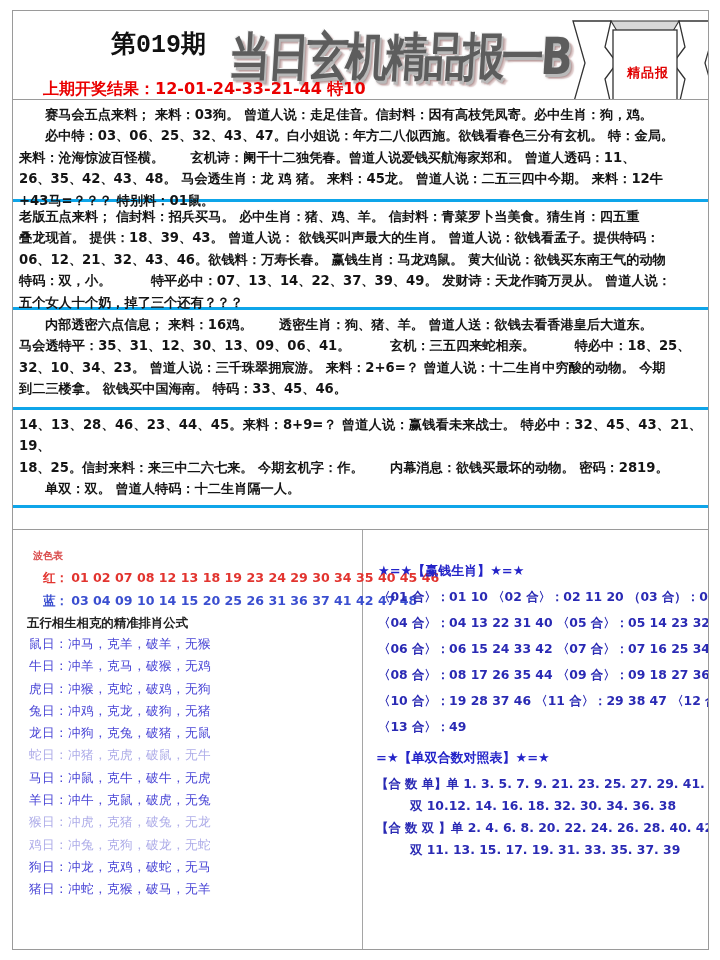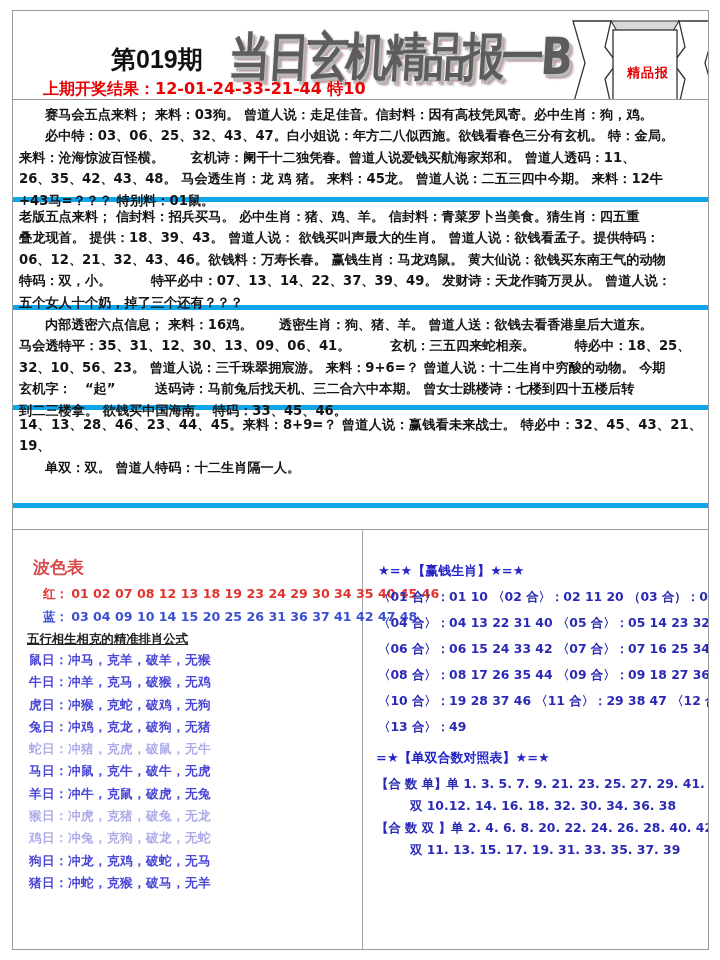--- a/index.html
+++ b/index.html
@@ -16,23 +16,23 @@
     position:absolute;left:12px;top:10px;width:697px;height:940px;
     border:1px solid #9a9a9a;background:#fff;box-sizing:border-box;
   }
 
   
   .header{
     position:absolute;left:13px;top:11px;width:695px;height:89px;
     border-bottom:1px solid #9a9a9a;box-sizing:border-box;overflow:hidden;
   }
   .issue{
-    position:absolute;left:98px;top:32px;
+    position:absolute;left:98px;top:16px;
     font-size:25px;font-weight:700;letter-spacing:0px;
-    font-family:Liberation Sans, sans-serif;color:#111;
+    font-family:Liberation Mono, monospace;color:#111;
   }
   .lastresult{
     position:absolute;left:30px;top:68px;
     font-size:16px;font-weight:700;color:#ea0000;white-space:nowrap;
     font-family:"DejaVu Sans","Liberation Sans",sans-serif;
   }
   .lastresult .lbl{color:#ea0000;}
   .logo-title{
     position:absolute;left:218px;top:6px;width:360px;height:70px;
     font-size:42px;font-weight:700;line-height:66px;letter-spacing:-3px;
@@ -53,21 +53,21 @@
   .banner svg{display:block;}
   .banner-label{
     position:absolute;left:46px;top:47px;width:66px;text-align:center;
     font-size:13px;font-weight:700;color:#e00000;letter-spacing:1px;
     font-family:"DejaVu Sans","Liberation Sans",sans-serif;
   }
 
   
   .block{
     position:absolute;left:13px;width:695px;
-    border-bottom:5px solid #0ea5e9;box-sizing:border-box;
+    border-bottom:3px solid #0ea5e9;box-sizing:border-box;
     padding:4px 6px 3px 6px;
   }
   .block p{
     margin:0;font-size:13.2px;line-height:21.4px;font-weight:700;
     color:#151515;letter-spacing:0px;
     font-family:"DejaVu Sans","Liberation Sans",sans-serif;
     text-align:justify;
   }
   .block p .ind{display:inline-block;width:26px;}
   #blk1{top:100px;height:102px;}
@@ -83,29 +83,29 @@
   }
   .bl{
     position:absolute;left:0;top:0;width:350px;height:419px;
     border-right:1px solid #a5a5a5;box-sizing:border-box;padding:6px 0 0 14px;
   }
   .br{
     position:absolute;left:351px;top:0;width:344px;height:419px;
     box-sizing:border-box;padding:6px 0 0 10px;
   }
 
-  .bo-title{font-size:17px;font-weight:700;color:#d94a4a;margin:20px 0 6px 6px;}
+  .bo-title{font-size:10px;font-weight:700;color:#d94a4a;margin:13px 0 6px 6px;}
   .bo-row{font-size:12.6px;font-weight:700;margin:0 0 6px 16px;line-height:17px;white-space:nowrap;}
   .bo-row .k{margin-right:3px;}
   .c-red{color:#e2342f;}
   .c-blue{color:#3b4fd0;}
   .c-green{color:#159a2f;}
-  .formula-h{font-size:12.4px;font-weight:700;color:#222;margin:3px 0 5px 0;text-decoration:underline;}
+  .formula-h{font-size:12.4px;font-weight:700;color:#222;margin:3px 0 5px 0;}
   .zrow{
-    font-size:12.6px;font-weight:700;color:#4a46d6;line-height:14px;
+    font-size:12.6px;font-weight:400;color:#4a46d6;line-height:14px;
     margin:0 0 8.3px 2px;white-space:nowrap;letter-spacing:.4px;
   }
   .zrow.faint{color:#8e8ce0;opacity:.72;}
 
   .rt-head{
     font-size:13px;font-weight:700;color:#2323c8;margin:0 0 9px 4px;white-space:nowrap;
   }
   .rt-row{
     font-size:12.4px;font-weight:700;color:#2a2ab4;line-height:16px;
     margin:0 0 10px 4px;white-space:nowrap;
@@ -158,27 +158,27 @@
     <p>老版五点来料； 信封料：招兵买马。 必中生肖：猪、鸡、羊。 信封料：青菜罗卜当美食。猜生肖：四五重</p>
     <p>叠龙现首。 提供：18、39、43。 曾道人说： 欲钱买叫声最大的生肖。 曾道人说：欲钱看孟子。提供特码：</p>
     <p>06、12、21、32、43、46。欲钱料：万寿长春。 赢钱生肖：马龙鸡鼠。 黄大仙说：欲钱买东南王气的动物</p>
     <p>特码：双，小。　　　特平必中：07、13、14、22、37、39、49。 发财诗：天龙作骑万灵从。 曾道人说：</p>
     <p>五个女人十个奶，掉了三个还有？？？</p>
   </div>
 
   <div class="block" id="blk3">
     <p><span class="ind"></span><span>内部透密六点信息；  来料：16鸡。　　透密生肖：狗、猪、羊。 曾道人送：欲钱去看香港皇后大道东。</span></p>
     <p>马会透特平：35、31、12、30、13、09、06、41。　　　玄机：三五四来蛇相亲。　　　特必中：18、25、</p>
-    <p>32、10、56、23。 曾道人说：三千珠翠拥宸游。 来料：9+6=？ 曾道人说：十二生肖中穷酸的动物。 今期</p>
-    <p>玄机字：　“起”　　　送码诗：马前兔后找天机、三二合六中本期。 曾女士跳楼诗：七楼到四十五楼后转</p>
+    <p>32、10、34、23。 曾道人说：三千珠翠拥宸游。 来料：2+6=？ 曾道人说：十二生肖中穷酸的动物。 今期</p>
     <p>到二三楼拿。 欲钱买中国海南。 特码：33、45、46。</p>
   </div>
 
   <div class="block" id="blk4">
     <p>14、13、28、46、23、44、45。来料：8+9=？ 曾道人说：赢钱看未来战士。 特必中：32、45、43、21、19、</p>
+    <p>18、25。信封来料：来三中二六七来。 今期玄机字：作。　　内幕消息：欲钱买最坏的动物。 密码：2819。</p>
     <p><span class="ind"></span><span>单双：双。 曾道人特码：十二生肖隔一人。</span></p>
   </div>
 
   <div class="block" id="blkgap"></div>
 
   <div class="bottom">
 
     <div class="bl">
       <div class="bo-title">波色表</div>
 
@@ -188,20 +188,21 @@
       <div class="bo-row c-blue">
         <span class="k">蓝：</span><span>03 04 09 10 14 15 20 25 26 31 36 37 41 42 47 48</span>
       </div>
 
       <div class="formula-h">五行相生相克的精准排肖公式</div>
 
       <div class="zrow">鼠日：冲马，克羊，破羊，无猴</div>
       <div class="zrow">牛日：冲羊，克马，破猴，无鸡</div>
       <div class="zrow">虎日：冲猴，克蛇，破鸡，无狗</div>
       <div class="zrow">兔日：冲鸡，克龙，破狗，无猪</div>
+      <div class="zrow">龙日：冲狗，克兔，破猪，无鼠</div>
       <div class="zrow faint">蛇日：冲猪，克虎，破鼠，无牛</div>
       <div class="zrow">马日：冲鼠，克牛，破牛，无虎</div>
       <div class="zrow">羊日：冲牛，克鼠，破虎，无兔</div>
       <div class="zrow faint">猴日：冲虎，克猪，破兔，无龙</div>
       <div class="zrow faint">鸡日：冲兔，克狗，破龙，无蛇</div>
       <div class="zrow">狗日：冲龙，克鸡，破蛇，无马</div>
       <div class="zrow">猪日：冲蛇，克猴，破马，无羊</div>
     </div>
 
     <div class="br">

